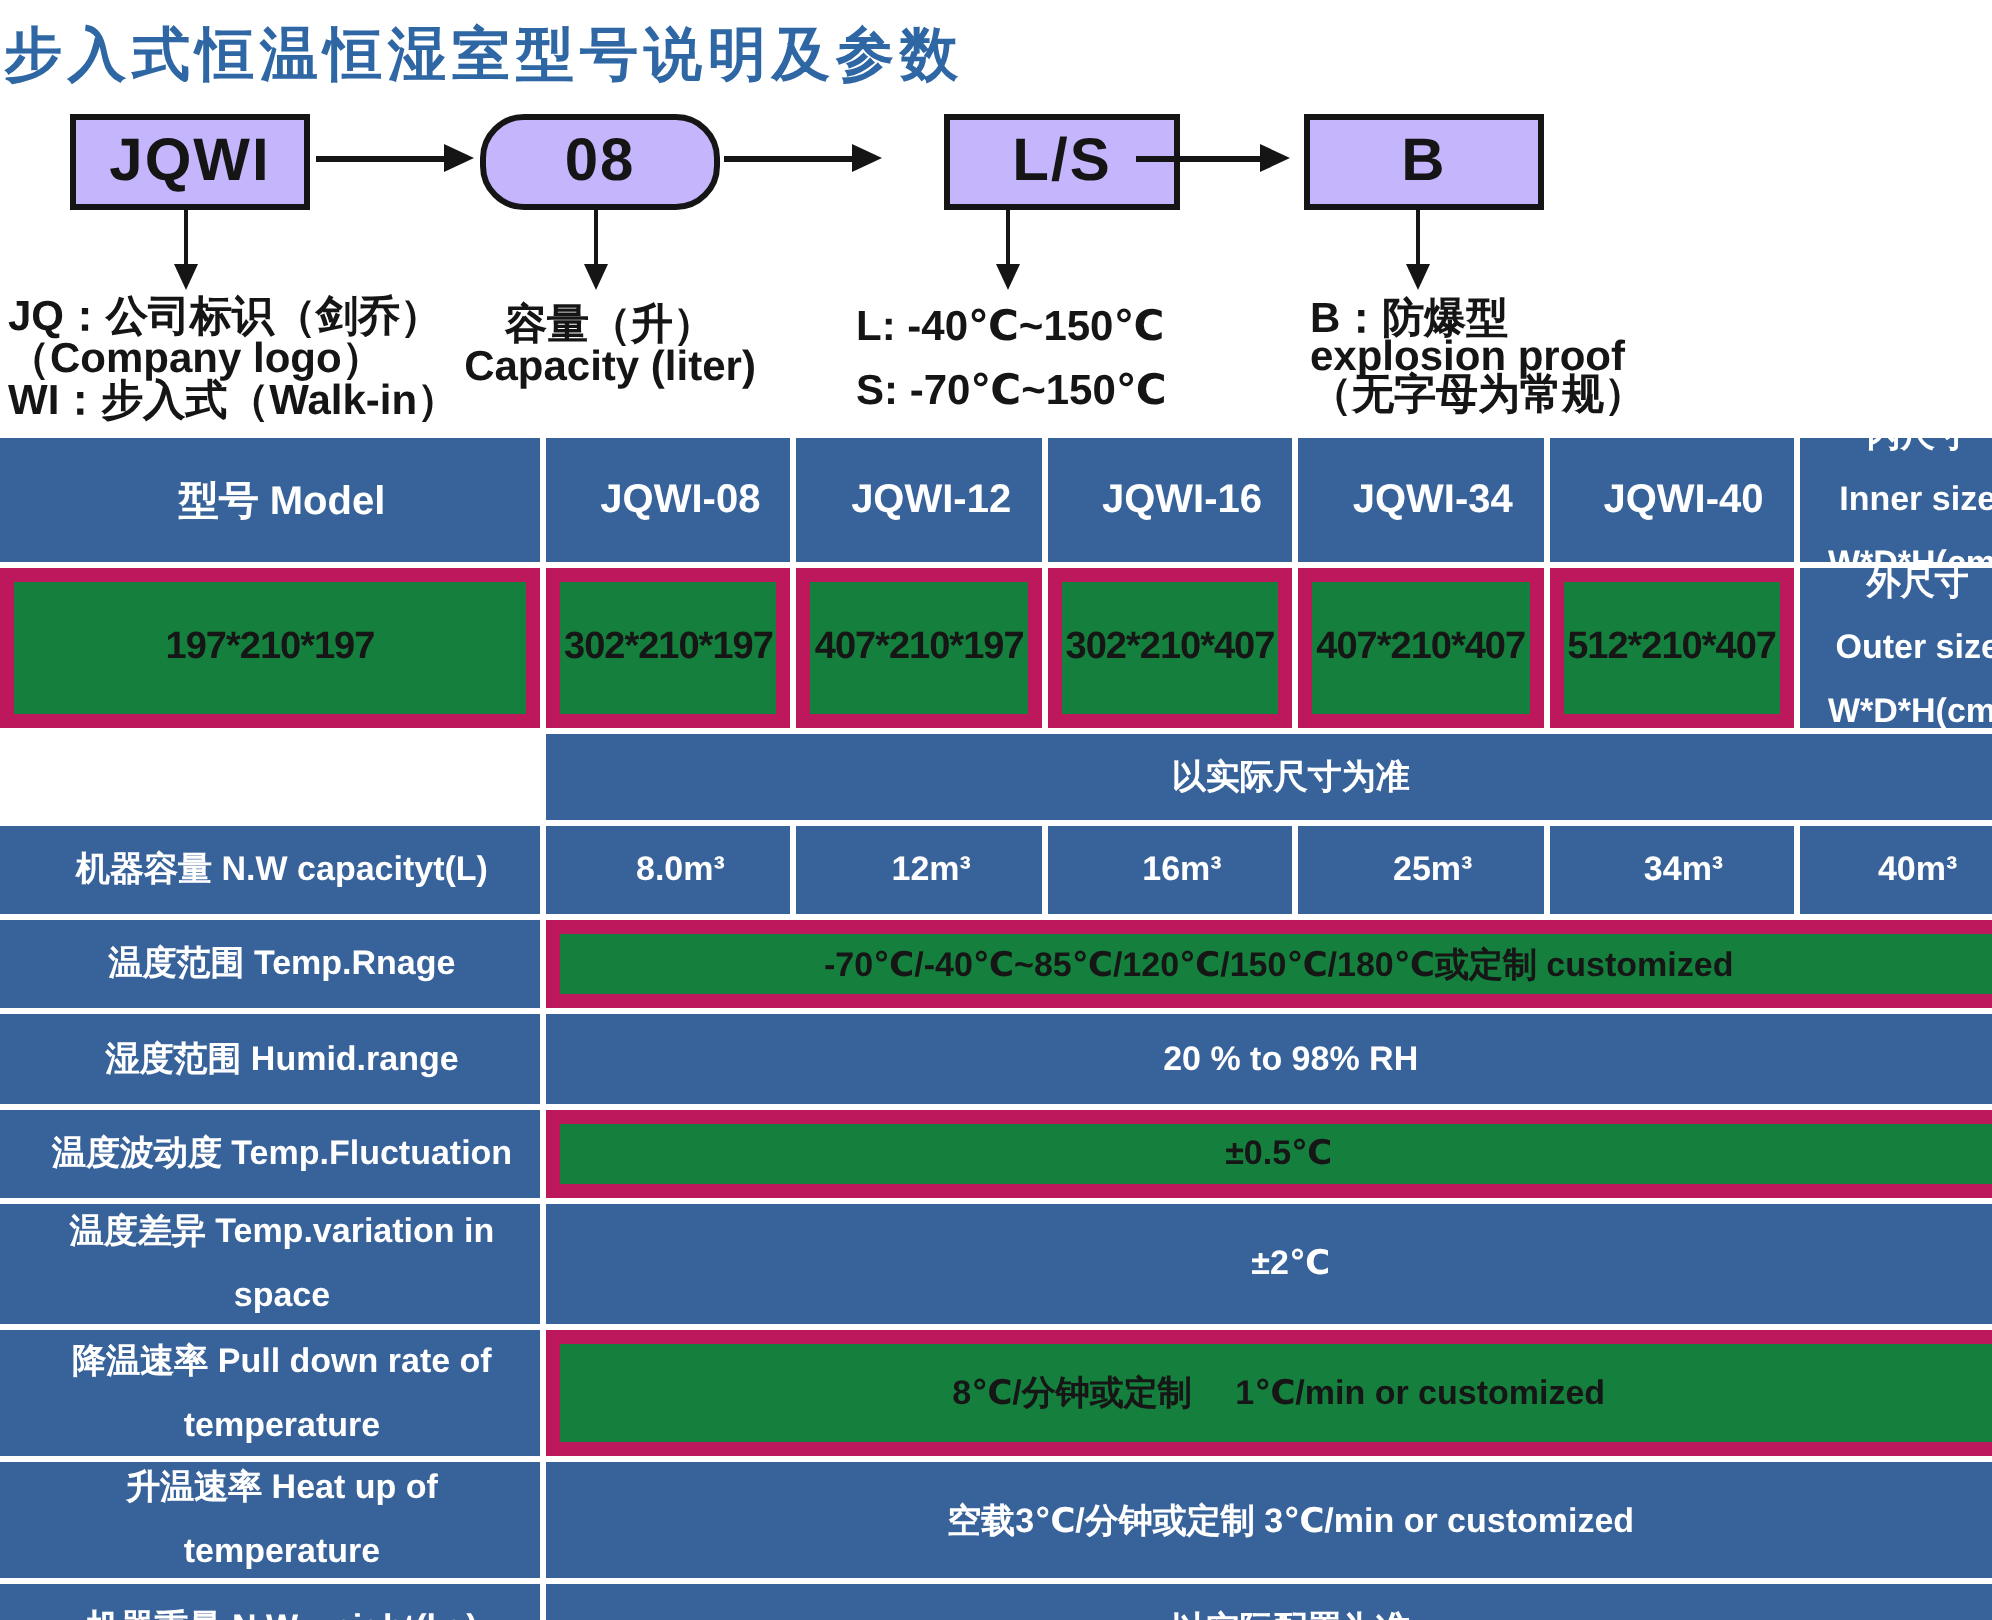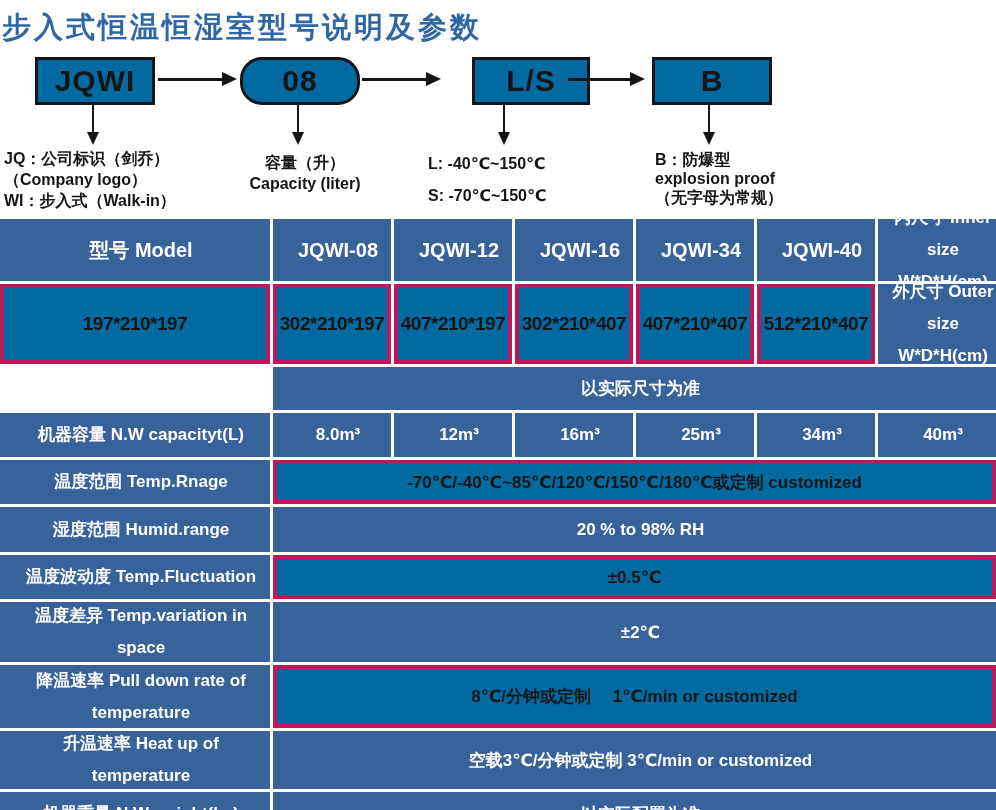--- a/index.html
+++ b/index.html
@@ -8,55 +8,55 @@
     font-family:"Liberation Sans","DejaVu Sans",sans-serif;color:#111;
   }
   
   .page-title{
     position:absolute;left:2px;top:8px;
     font-size:29px;font-weight:700;letter-spacing:3px;color:#2e67a4;
     white-space:nowrap;
   }
   
   .dbox{
-    position:absolute;top:57px;height:42px;border:3px solid #151515;background:#0369a1;
+    position:absolute;top:57px;height:42px;border:3px solid #151515;background:#c4b5fd;
     display:flex;align-items:center;justify-content:center;
     font-size:30px;font-weight:700;color:#151515;letter-spacing:1px;
   }
   .hline{position:absolute;top:78px;height:3px;background:#151515;}
   .head-right{
     position:absolute;top:72px;width:0;height:0;
     border-left:15px solid #151515;border-top:7px solid transparent;border-bottom:7px solid transparent;
   }
   .vline{position:absolute;width:2px;background:#151515;}
   .head-down{
     position:absolute;width:0;height:0;
     border-top:13px solid #151515;border-left:6px solid transparent;border-right:6px solid transparent;
   }
   .dnote{
-    position:absolute;font-weight:700;color:#151515;font-size:16px;line-height:21px;
+    position:absolute;font-weight:700;color:#151515;font-size:21px;line-height:21px;
     white-space:pre-line;
   }
   .dnote.center{text-align:center;}
   .dnote.wide{line-height:32px;}
   .dnote.tight{line-height:19px;}
   
   .spec-table{
     position:absolute;left:0;top:219px;width:996px;height:591px;overflow:hidden;
     display:grid;background:#fff;
     grid-template-columns:270px repeat(6,1fr);
     grid-template-rows:62px 80px 43px 44px 44px 45px 44px 60px 63px 58px 44px;
     gap:3px;
   }
   .cell{
     display:flex;align-items:center;justify-content:center;text-align:center;
     padding:0 2px;box-sizing:border-box;
   }
   .dark{background:#38639a;color:#fff;font-weight:700;font-size:17px;padding-left:14px;}
-  .light{background:#0369a1;color:#161616;font-weight:700;font-size:17px;border:4px solid #be185d;}
+  .light{background:#15803d;color:#161616;font-weight:700;font-size:17px;border:7px solid #be185d;}
   .hcell{font-size:20px;}
   .labelcell{line-height:32px;}
   .numcell{font-size:19px;letter-spacing:-0.5px;}
   .span6{grid-column:2 / 8;}
 </style>
 </head>
 <body>
 
 <div id="page">
 

